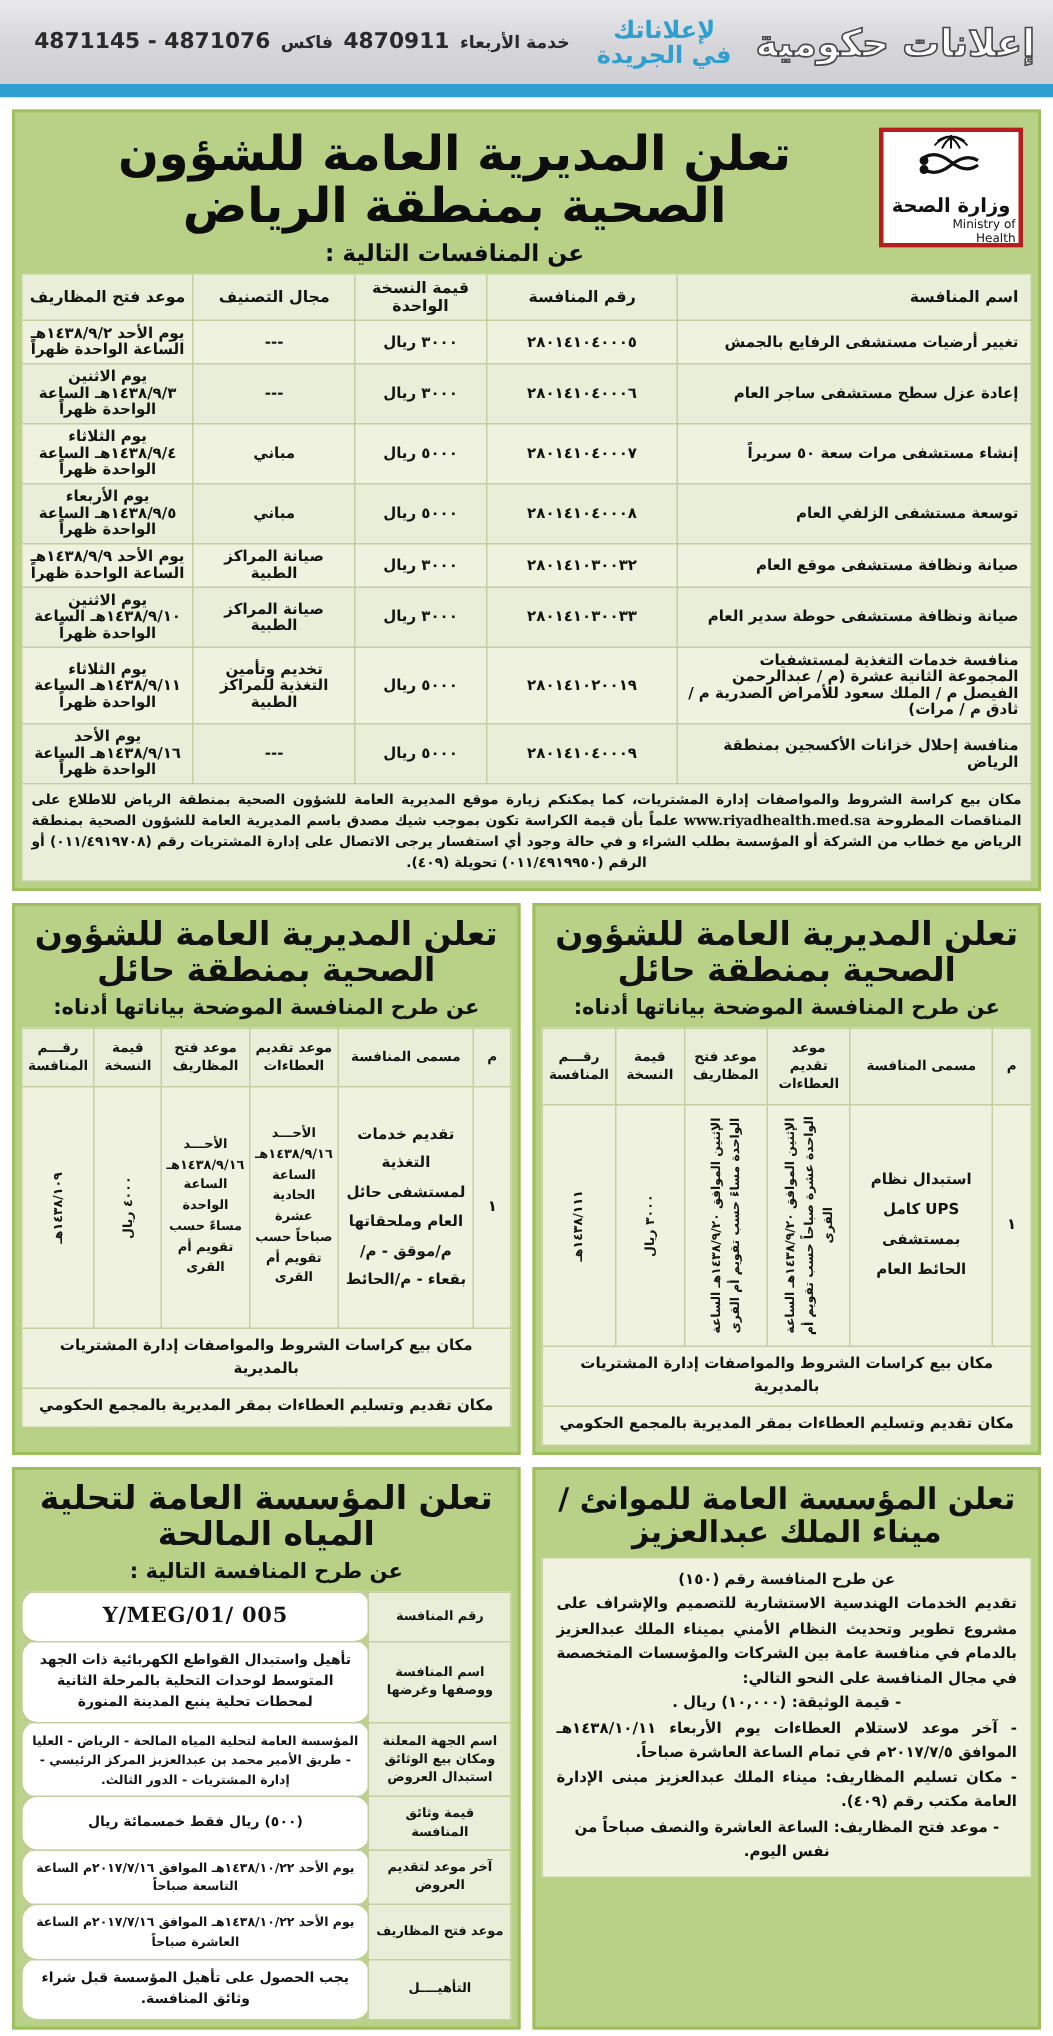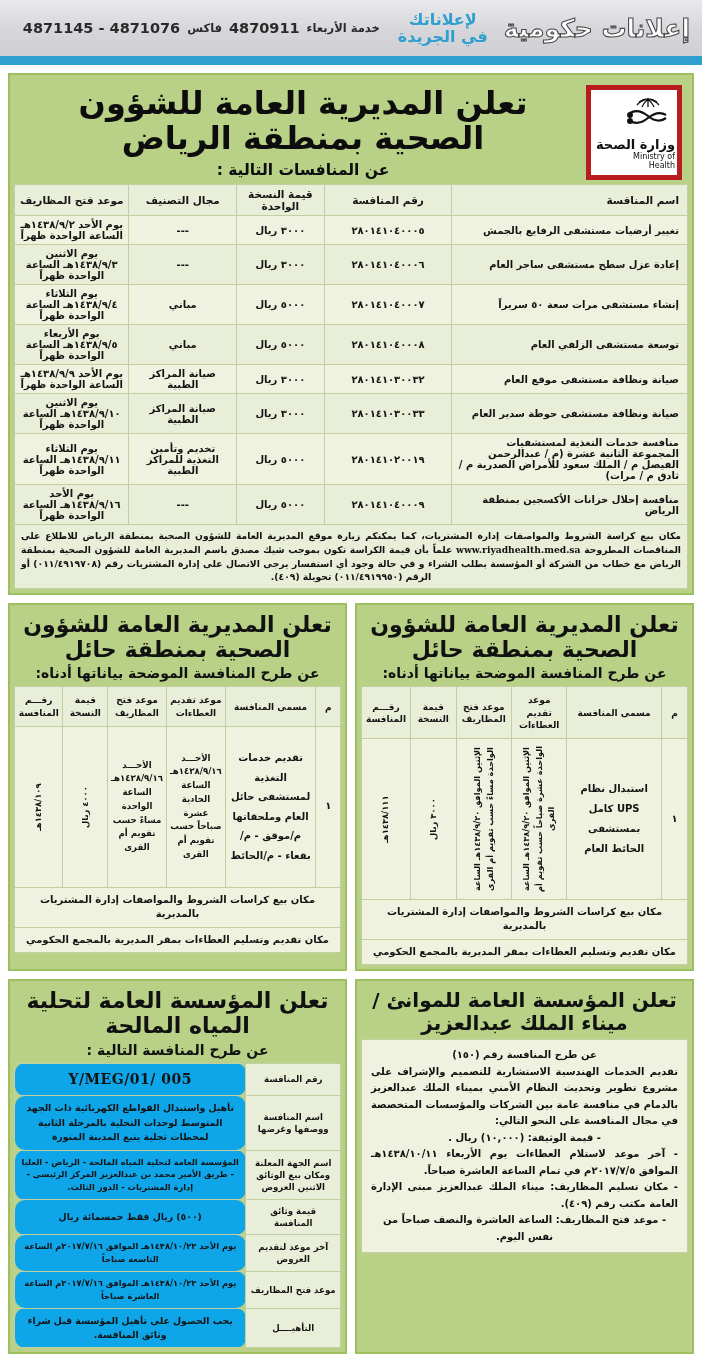--- a/index.html
+++ b/index.html
@@ -59,23 +59,23 @@
     font-family: "DejaVu Sans", sans-serif;
   }
   .panel-sub {
     font-size: 14px; font-weight: bold; color: #111; margin-top: 3px;
   }
 
   
   .moh-block { margin: 0 8px; }
   .moh-head { display: flex; align-items: stretch; background:#b9d186; padding:6px 6px 4px 6px; }
   .moh-logo {
-    width: 96px; min-width: 96px; height: 95px; background: #fff;
-    border: 5px solid #b91c1c;
-    display: flex; flex-direction: column; align-items: flex-start; justify-content: center;
+    width: 96px; min-width: 96px; height: 80px; background: #fff;
+    border: 3px solid #b91c1c;
+    display: flex; flex-direction: column; align-items: center; justify-content: center;
     gap: 0px; padding: 2px;
   }
   .moh-logo .crest { font-size: 22px; line-height: 1; color: #111; letter-spacing: -2px; }
   .moh-logo .ar { font-size: 13px; font-weight: bold; color:#111; margin-top:1px; }
   .moh-logo .en { font-size: 8px; color:#111;padding-left:36px; }
   .moh-headtxt { flex: 1; text-align: center; display:flex; flex-direction:column; justify-content:center; }
   .moh-headtxt .t1 { font-size: 32px; font-weight: bold; color:#0d0d0d; line-height:1.1; }
   .moh-headtxt .t2 { font-size: 15.5px; font-weight: bold; color:#0d0d0d; margin-top: 5px; }
 
   table.tbl { width: 100%; border-collapse: collapse; background:#eef2de; }
@@ -126,21 +126,21 @@
   .txtbox .ctr { text-align:center; text-align-last:center; }
 
   
   table.kv { width:100%; border-collapse: collapse; }
   table.kv th, table.kv td { border:1px solid #c3cfa2; vertical-align: middle; color:#141414; }
   table.kv th {
     width: 29%; background:#e8eed8; font-size: 8.6px; font-weight:bold;
     padding: 5px 4px; text-align:center; line-height:1.4;
   }
   table.kv td {
-    background:#0ea5e9; font-size: 9.3px; font-weight:bold;
+    background:#ffffff; font-size: 9.3px; font-weight:bold;
     padding: 5px 6px; text-align:center; line-height:1.55;border-radius:10px;
   }
   table.kv td.biglatin { font-size: 14px; font-family:"DejaVu Serif", serif; letter-spacing:0.5px; }
   table.kv td.small { font-size: 8.3px; }
 
   
   .adbox {
     border: 2px solid #6d3f6d; background:#fff; position: relative;
     height: 100%; overflow:hidden;
   }
@@ -383,21 +383,21 @@
         <tbody>
           <tr>
             <th>رقم المنافسة</th>
             <td class="biglatin">Y/MEG/01/ 005</td>
           </tr>
           <tr>
             <th>اسم المنافسة ووصفها وغرضها</th>
             <td>تأهيل واستبدال القواطع الكهربائية ذات الجهد المتوسط لوحدات التحلية بالمرحلة الثانية لمحطات تحلية ينبع المدينة المنورة</td>
           </tr>
           <tr>
-            <th>اسم الجهة المعلنة ومكان بيع الوثائق الاثنين العروض</th>
+            <th>اسم الجهة المعلنة ومكان بيع الوثائق استبدال العروض</th>
             <td class="small">المؤسسة العامة لتحلية المياه المالحة - الرياض - العليا - طريق الأمير محمد بن عبدالعزيز المركز الرئيسي - إدارة المشتريات - الدور الثالث.</td>
           </tr>
           <tr>
             <th>قيمة وثائق المنافسة</th>
             <td>(٥٠٠) ريال فقط خمسمائة ريال</td>
           </tr>
           <tr>
             <th>آخر موعد لتقديم العروض</th>
             <td class="small">يوم الأحد ١٤٣٨/١٠/٢٢هـ الموافق ٢٠١٧/٧/١٦م الساعة التاسعة صباحاً</td>
           </tr>

